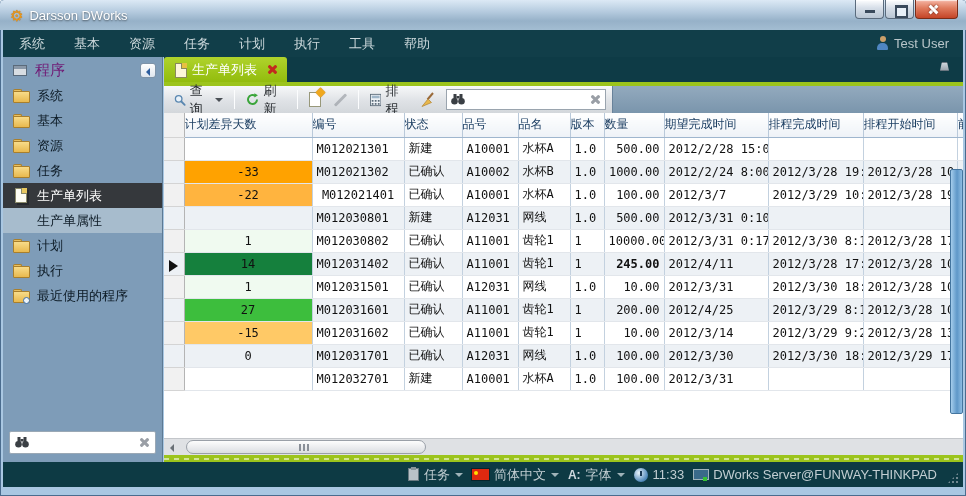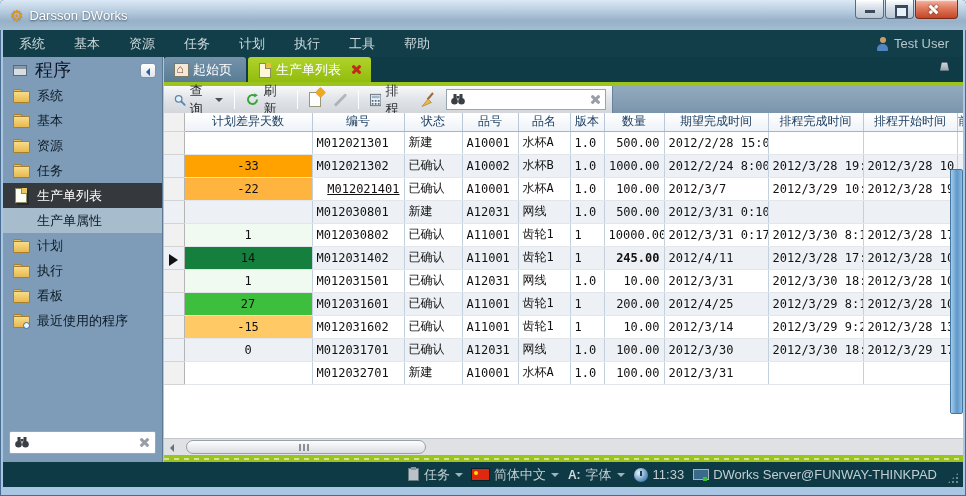--- a/index.html
+++ b/index.html
@@ -25,33 +25,33 @@
      border:2px solid #3a4a5c; border-top-width:3px; background:#e8f0f8; }
   .winbtn.close::before, .winbtn.close::after { content:""; position:absolute; left:16px; top:4px; width:3px; height:11px;
      background:#fff; box-shadow:0 0 2px #6a1a08; }
   .winbtn.close::before { transform:rotate(45deg); }
   .winbtn.close::after  { transform:rotate(-45deg); }
 
   
   .menubar { position:absolute; left:3px; right:3px; top:30px; height:27px; background:#113e49;
     display:flex; align-items:center; padding-left:16px; }
   .menu-item { color:#cdd9dc; font-size:13px; margin-right:29px; cursor:default; }
-  .userbox { margin-left:auto; display:flex; align-items:center; gap:5px; padding-right:14px; }
+  .userbox { margin-left:auto; display:flex; align-items:flex-start; gap:5px; padding-right:14px; }
   .user-ico { position:relative; width:13px; height:14px; }
   .user-ico::before { content:""; position:absolute; left:3.5px; top:0; width:6px; height:6px; border-radius:50%; background:#caa06a; }
   .user-ico::after { content:""; position:absolute; left:1px; bottom:0; width:11px; height:7px; border-radius:5px 5px 1px 1px; background:#4f86c2; }
   .user-name { color:#b9c6ca; font-size:13px; }
 
   
   .sidebar { position:absolute; left:3px; top:57px; width:160px; bottom:34px; background:#7e9cb8;
     border-right:1px solid #5d7a94; display:flex; flex-direction:column; }
   .side-head { display:flex; align-items:center; height:26px; padding:0 6px 0 10px; }
   .prog-ico { width:14px; height:11px; background:#d8dde2; border:1px solid #5a6a7a; position:relative; margin-right:8px; }
   .prog-ico::before { content:""; position:absolute; left:0; top:0; right:0; height:3px; background:#8a98a8; }
-  .side-head-label { color:#0f172a; font-size:18px;text-align:center; }
+  .side-head-label { color:#701a75; font-size:15px;text-align:center; }
   .collapse-btn { margin-left:auto; width:16px; height:15px; background:linear-gradient(#fff,#dfe6ee); border:1px solid #7e93a8;
     border-radius:3px; position:relative; }
   .collapse-btn::after { content:""; position:absolute; left:5px; top:4px; border:4px solid transparent; border-right-color:#2d5d9e; border-left-width:0; }
   .side-items { flex:0 0 auto; }
   .side-item { display:flex; align-items:center; height:25px; padding-left:10px; cursor:default; }
   .side-item .slabel { font-size:13px; color:#0d1b26; }
   .side-item.sel { background:#35383c; }
   .side-item.sel .slabel { color:#fff; }
   .side-item.hl { background:#a7bccd; padding-left:34px; }
   .sicon { width:16px; height:13px; position:relative; margin-right:8px; flex:0 0 16px; }
@@ -102,22 +102,22 @@
   .ico-page { position:relative; width:12px; height:15px; background:#fff; border:1px solid #98987a; }
   .ico-page::after { content:""; position:absolute; right:-4px; top:-4px; width:7px; height:7px; background:#f0a81e; transform:rotate(45deg); box-shadow:0 0 1px #b06c00; }
   .ico-pencil { width:14px; height:14px; position:relative; opacity:.55; }
   .ico-pencil::before { content:""; position:absolute; left:6px; top:-1px; width:3px; height:16px; background:#8a8f96; transform:rotate(45deg); border-radius:1px; }
   .tb-search { width:160px; height:21px; background:#fff; border:1px solid #9aa4ae; display:flex; align-items:center; padding:0 4px; gap:4px; margin-left:2px; }
 
   
   .gridwrap { position:relative; flex:1 1 auto; background:#fff; overflow:hidden; }
   table.grid { border-collapse:collapse; table-layout:fixed; width:787px;
      font-family:"DejaVu Sans Mono","Liberation Sans",sans-serif; }
-  .grid th { height:18px; background:linear-gradient(#ffffff,#eef2f7); color:#1d3f63; font-weight:normal; font-size:12px;
-     border-right:1px solid #b9c9da; border-bottom:1px solid #9fb6ce; text-align:center; overflow:hidden; white-space:nowrap; }
+  .grid th { height:24px; background:linear-gradient(#ffffff,#eef2f7); color:#1d3f63; font-weight:normal; font-size:12px;
+     border-right:1px solid #b9c9da; border-bottom:1px solid #9fb6ce; text-align:left; overflow:hidden; white-space:nowrap; }
   .grid td { height:23px; font-size:12px; color:#111; border-right:1px solid #c3d1df; border-bottom:1px solid #e2e6eb;
      padding:0 4px; overflow:hidden; white-space:nowrap; }
   .grid tr.stripe td { background:#edf1f5; }
   .grid td.rowhdr, .grid th.corner { background:#f1f1f1; border-right:1px solid #b4b4b4; border-bottom:1px solid #d4d4d4; padding:0; }
   .rowarrow { display:block; margin:5px auto 0; width:0; height:0; border:6px solid transparent; border-left:9px solid #111; border-right-width:0; }
   .grid td.tailmark { background:#9b9b9b !important; color:#111; text-align:center; padding:0; }
   .vscroll { position:absolute; right:0; top:56px; bottom:24px; width:13px;
      background:linear-gradient(90deg,#a5cdec,#5e97c8 55%,#8dbce2); border:1px solid #44759f; border-radius:2px; }
   .hscroll { height:17px; flex:0 0 17px; background:#dfe1e4; border-top:1px solid #c3c6ca; position:relative; }
   .hs-left { position:absolute; left:2px; top:2px; width:15px; height:13px; }
@@ -217,24 +217,20 @@
         </div>
         <div class="side-item">
           <span class="sicon folder"></span>
           <span class="slabel">计划</span>
         </div>
         <div class="side-item">
           <span class="sicon folder"></span>
           <span class="slabel">执行</span>
         </div>
         <div class="side-item">
-          <span class="sicon folder"></span>
-          <span class="slabel">看板</span>
-        </div>
-        <div class="side-item">
           <span class="sicon folder-recent">
             <span class="clockdot"></span>
           </span>
           <span class="slabel">最近使用的程序</span>
         </div>
       </div>
     <div class="side-fill"></div>
     <div class="side-search">
       <svg class="svgico" width="14" height="11" viewBox="0 0 14 11">
         <rect x="2.5" y="0" width="3" height="5" fill="#3a3f44"></rect>
@@ -245,24 +241,20 @@
       </svg>
       <input type="text" value="" style="">
       <span class="xclear"></span>
     </div>
   </div>
 
   <div class="content">
 
     <div class="tabstrip">
       <span class="pin-ico"></span>
-    <div class="tab">
-          <span class="ticon home"></span>
-          <span class="tlabel">起始页</span>
-        </div>
         <div class="tab active">
           <span class="ticon document"></span>
           <span class="tlabel">生产单列表</span>
           <span class="tclose"></span>
         </div>
       </div>
     <div class="greenline"></div>
 
     <div class="toolbar">
       <div class="tb-panel">
@@ -382,21 +374,21 @@
               <td style="text-align: left;">1.0</td>
               <td style="text-align: right;">1000.00</td>
               <td style="text-align: left;">2012/2/24 8:00</td>
               <td style="text-align: left;">2012/3/28 19:10</td>
               <td style="text-align: left;">2012/3/28 10:52</td>
               <td style="text-align: left;"></td>
             </tr>
             <tr>
               <td class="rowhdr"></td>
               <td style="text-align: center; background: rgb(255, 180, 63);">-22</td>
-              <td style="text-align: right; text-decoration: underline;">M012021401</td>
+              <td style="text-align: center;">M012021401</td>
               <td style="text-align: left;">已确认</td>
               <td style="text-align: left;">A10001</td>
               <td style="text-align: left;">水杯A</td>
               <td style="text-align: left;">1.0</td>
               <td style="text-align: right;">100.00</td>
               <td style="text-align: left;">2012/3/7</td>
               <td style="text-align: left;">2012/3/29 10:20</td>
               <td style="text-align: left;">2012/3/28 19:10</td>
               <td style="text-align: left;"></td>
             </tr>

